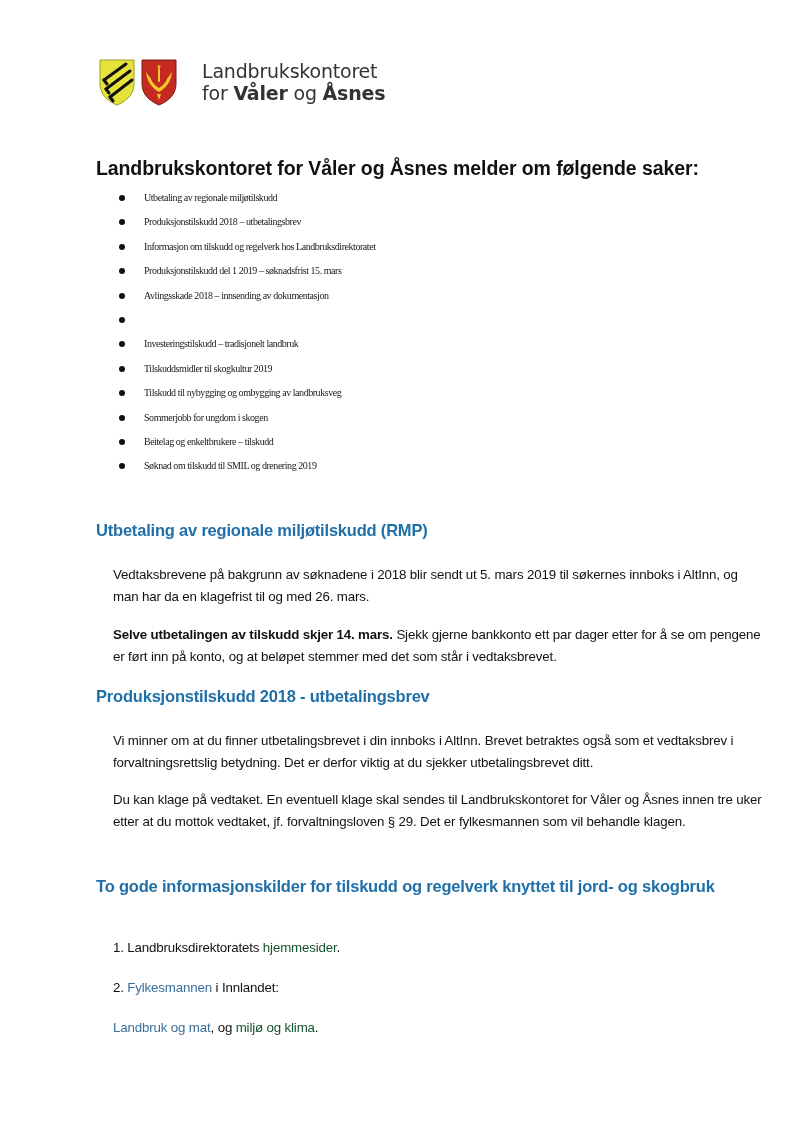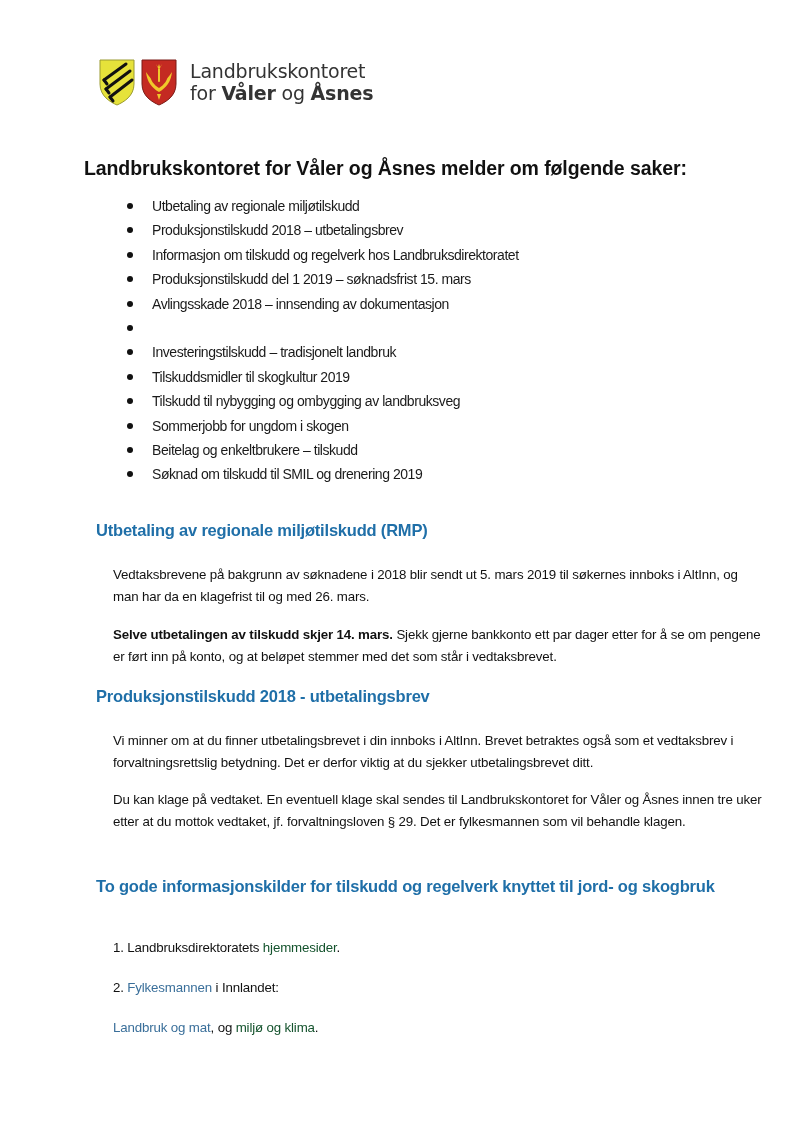--- a/index.html
+++ b/index.html
@@ -22,55 +22,55 @@
       height: 56px;
       display: flex;
       align-items: center;
     }
     .shield {
       width: 38px;
       height: 48px;
       margin-right: 4px;
     }
     .logo-text {
-      margin-left: 8px;
+      margin-left: 20px;
       font-family: "DejaVu Sans", sans-serif;
       color: #333333;
       line-height: 22px;
     }
     .logo-line1 {
       font-size: 19px;
       letter-spacing: -0.2px;
     }
     .logo-line2 {
       font-size: 19px;
       letter-spacing: -0.2px;
     }
     .logo-line2 b {
       font-weight: bold;
     }
     .main-title {
       position: absolute;
-      left: 84px;
+      left: 96px;
       top: 157px;
       font-size: 19.5px;
       font-weight: bold;
       color: #111;
       margin: 0;
       letter-spacing: -0.1px;
     }
     .topics {
       position: absolute;
       left: 118px;
       top: 186px;
-      margin: 8px;
+      margin: 0;
       padding: 0;
       list-style: none;
-      font-family: Liberation Sans, sans-serif;
-      font-size: 14px;
+      font-family: Liberation Serif, serif;
+      font-size: 10px;
       letter-spacing: -0.45px;
       color: #1a1a1a;
     }
     .topics li {
       height: 24.4px;
       line-height: 24px;
       position: relative;
       padding-left: 26px;
     }
     .topics li .bullet {

